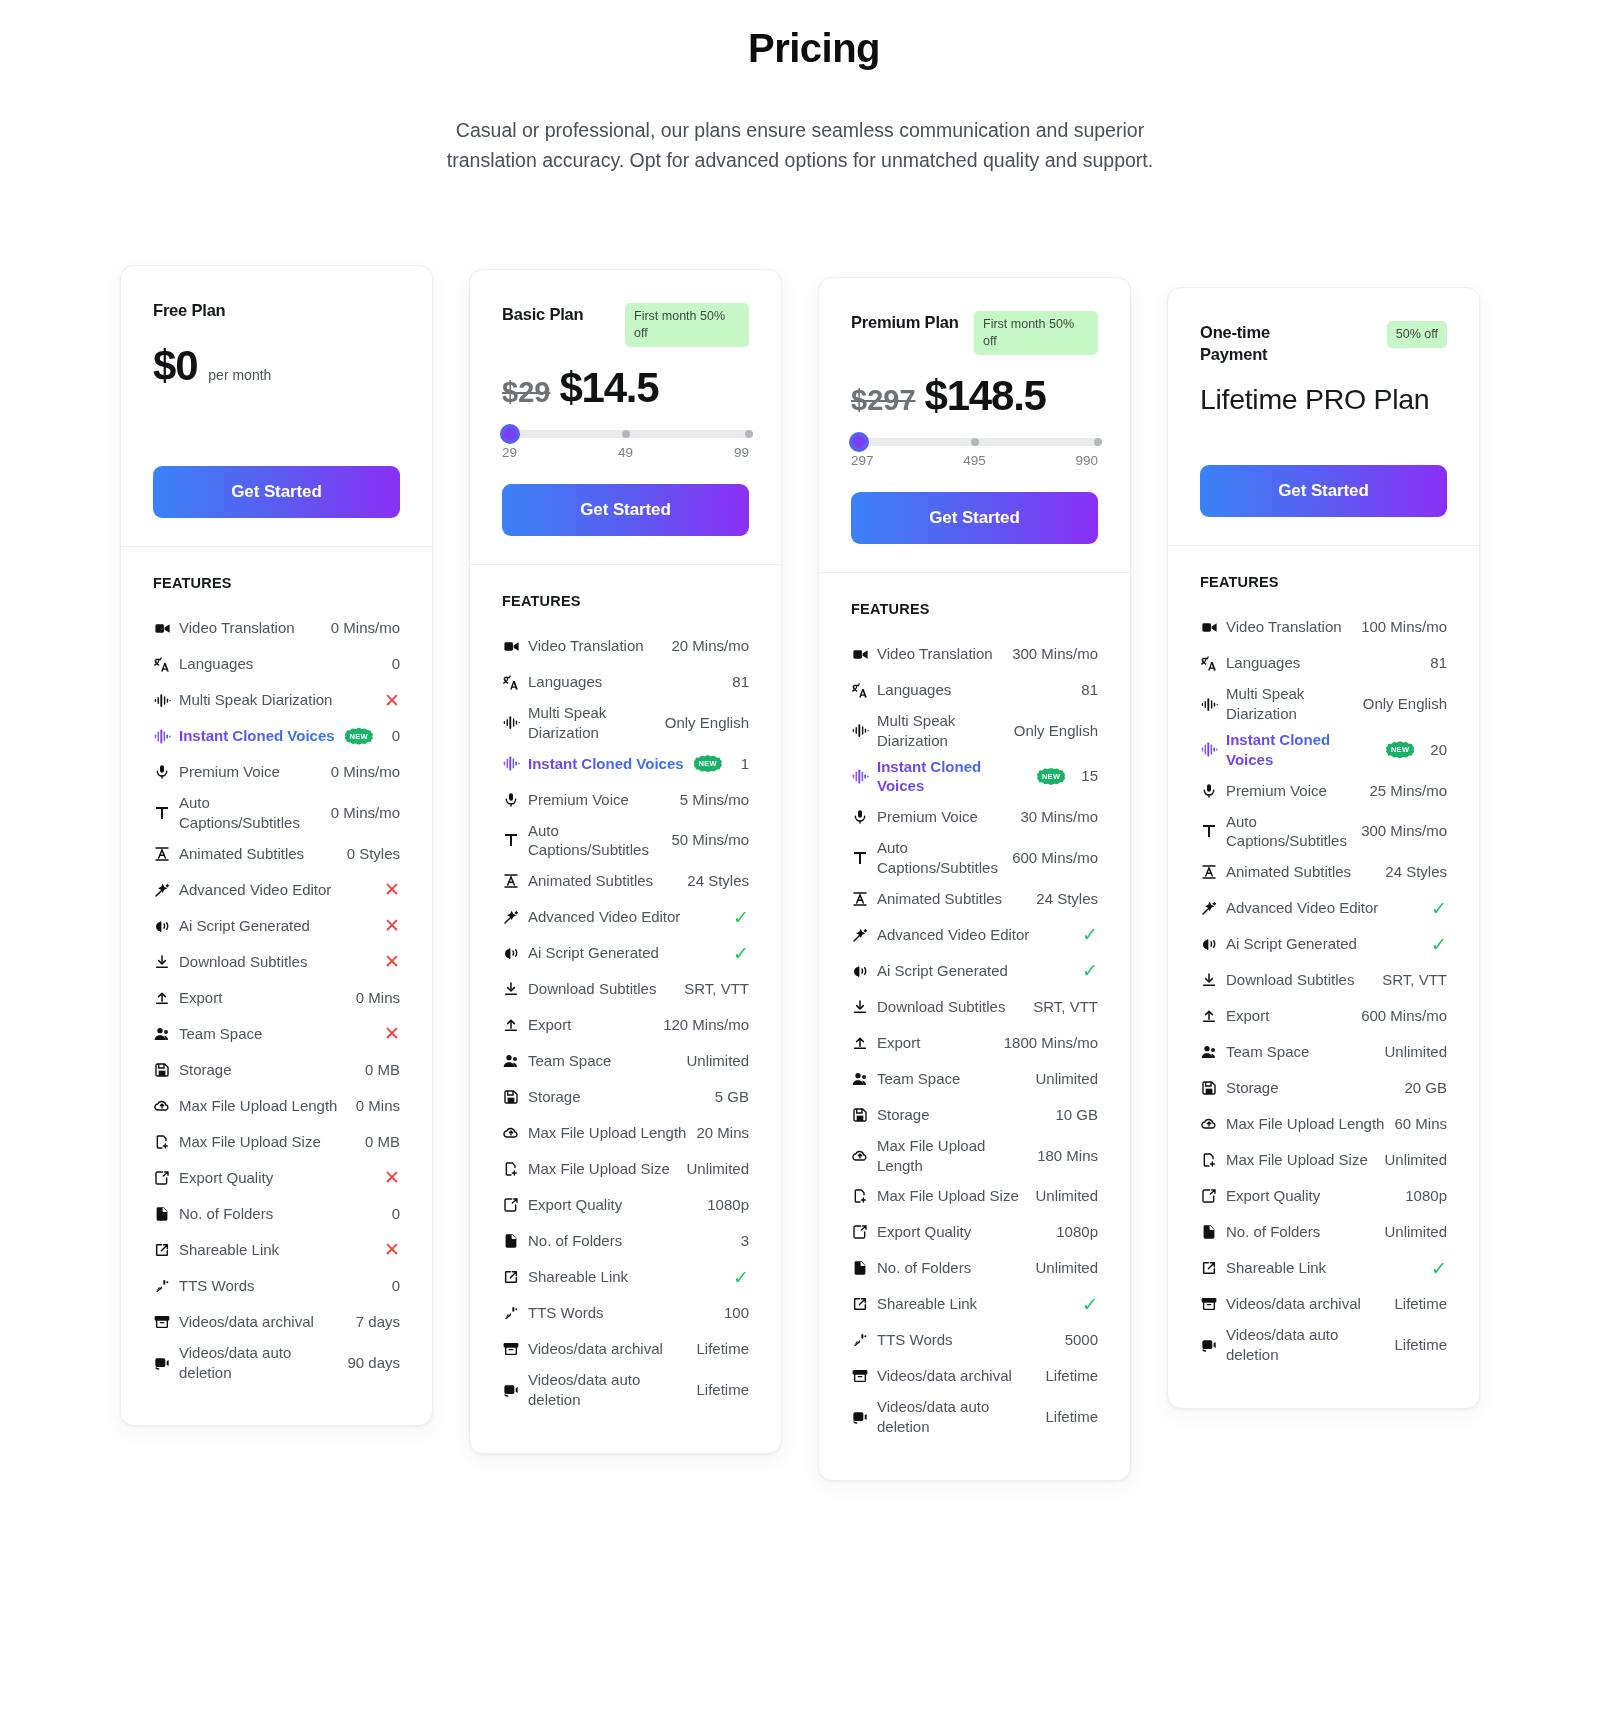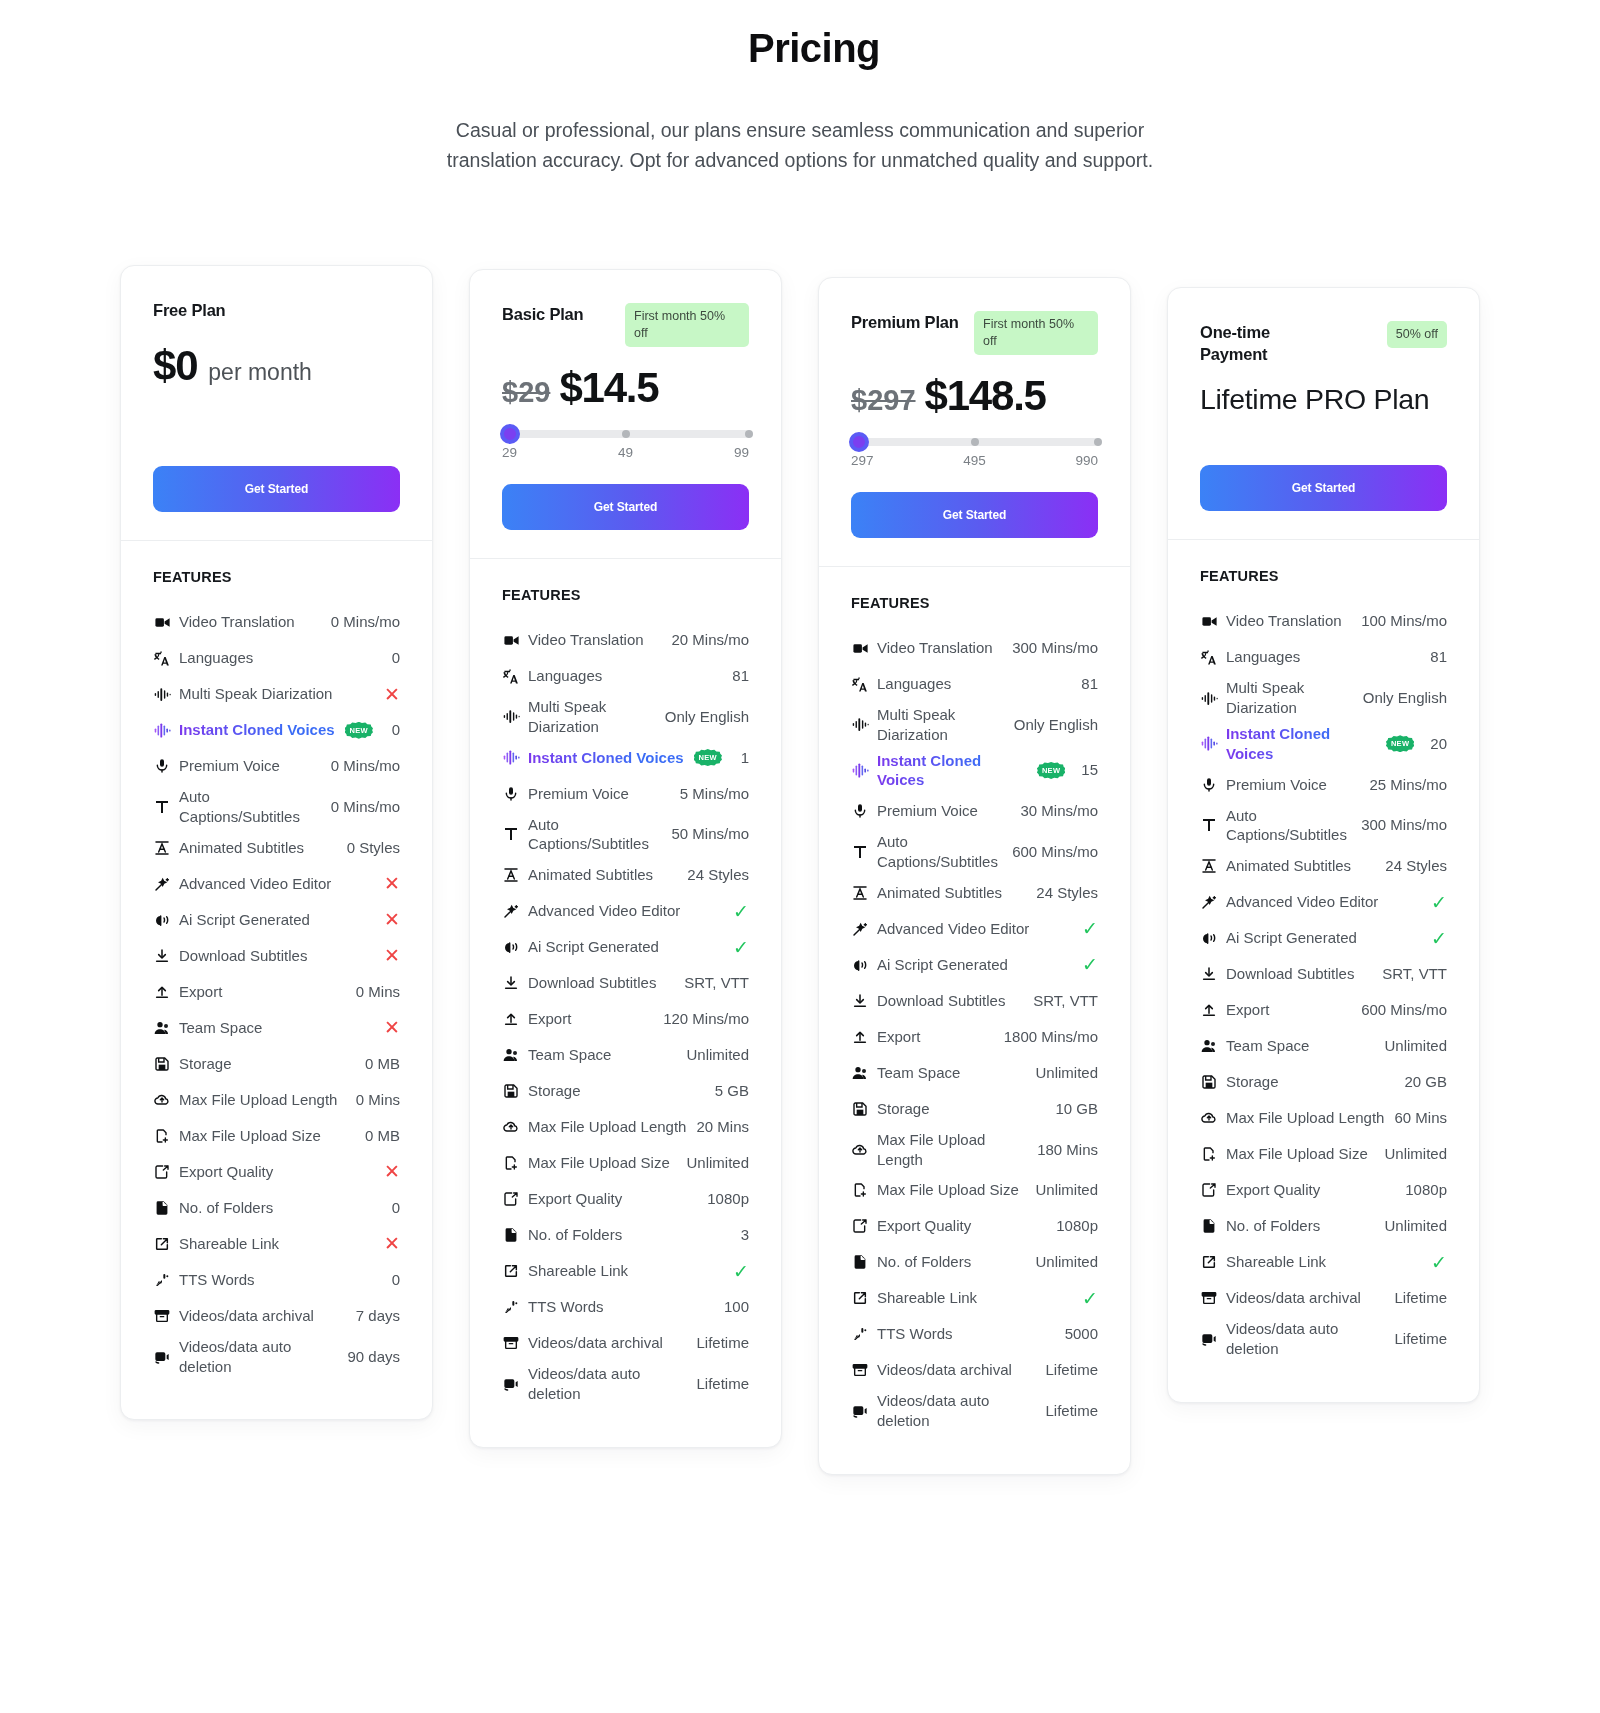--- a/index.html
+++ b/index.html
@@ -99,21 +99,21 @@
     text-decoration-thickness: 2px;
   }
   .price-new {
     font-size: 42px;
     font-weight: 700;
     color: #101214;
     letter-spacing: -1.2px;
   }
   .price-new.xl { font-size: 45px; }
   .price-per {
-    font-size: 23px;
+    font-size: 14px;
     color: #4d5257;
     font-weight: 400;
     margin-left: 2px;
   }
   .plan-title-big {
     font-size: 28.5px;
     font-weight: 400;
     color: #16191d;
     line-height: 1.33;
     margin-top: 16px;
@@ -159,21 +159,21 @@
   
   .cta {
     display: block;
     width: 100%;
     margin-top: 24px;
     padding: 16px 0;
     border: none;
     border-radius: 9px;
     background: linear-gradient(90deg, #3b82f6 0%, #5b5bf0 52%, #8b2ff5 100%);
     color: #fff;
-    font-size: 12px;
+    font-size: 17px;
     font-weight: 700;
     font-family: "Liberation Sans", sans-serif;
     cursor: pointer;
     letter-spacing: -0.1px;
   }
 
   
   .divider { height: 1px; background: #eceef0; }
   .features { padding: 28px 32px 40px 32px; }
   .features-title {

